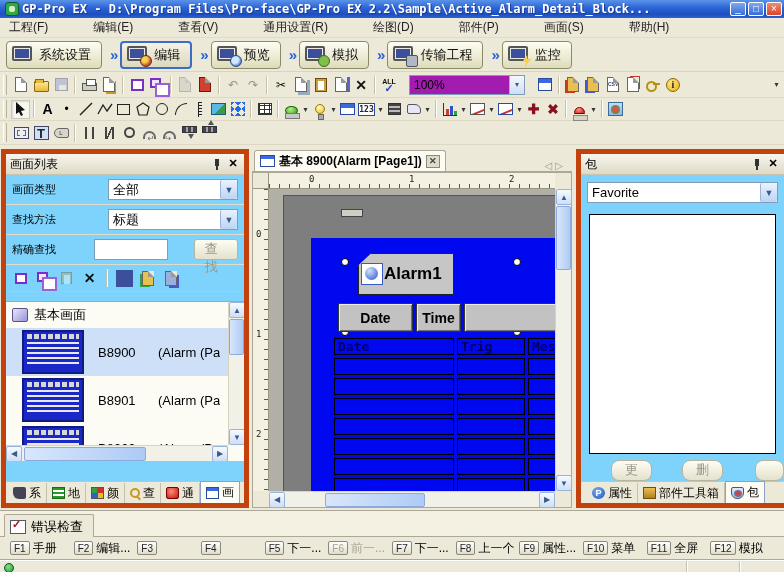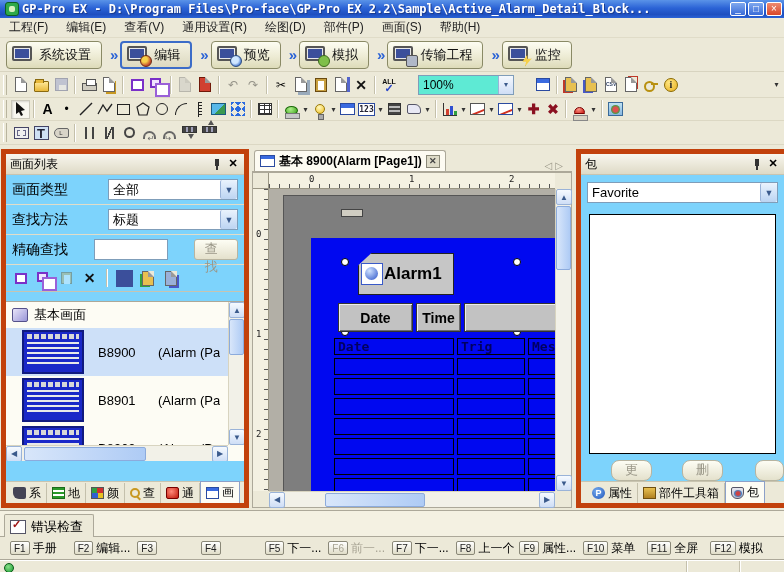--- a/index.html
+++ b/index.html
@@ -16,21 +16,21 @@
   .titlebar .app-ico::after{content:"";position:absolute;left:3px;top:3px;width:6px;height:6px;background:#d8f0c0;border-radius:2px;}
   .title-text { color:#fff; font-family:"DejaVu Sans Mono", monospace; font-weight:bold;
     font-size:12px; white-space:nowrap; overflow:hidden; flex:1; letter-spacing:0px; text-shadow:1px 1px 0 #1a3c90;}
   .winbtn { width:16px; height:14px; margin-left:2px; border:1px solid #fff; border-radius:2px;
     color:#fff; font-size:10px; line-height:12px; text-align:center;
     background:linear-gradient(180deg,#7fa8ee,#3a6cd8); }
   .winbtn.close { background:linear-gradient(180deg,#ee8b70,#d8472b); }
 
   
   .menubar { position:absolute; left:0; top:18px; width:784px; height:20px; background:#ece9d8;
-    display:flex; align-items:center; border-bottom:1px solid #e0dcc8; }
+    display:flex; align-items:center; border-bottom:1px solid #e0dcc8;gap:27px; }
   .menu-item { padding:2px 9px; font-size:12px; color:#222; }
 
   
   .workflow { position:absolute; left:0; top:38px; width:784px; height:34px; background:#ece9d8;
     display:flex; align-items:center; padding-left:6px; border-bottom:1px solid #d8d4c0;}
   .wf-btn { height:28px; display:flex; align-items:center; gap:4px; padding:0 10px 0 4px;
     border:1px solid #8a8a66; border-radius:4px;
     background:linear-gradient(180deg,#fdfdf2,#ecead2 60%,#dddbb9); margin-right:4px; }
   .wf-btn.active { border:2px solid #3c6cc8; background:linear-gradient(180deg,#f4f2e2,#dcd9c0); }
   .wf-ico { width:24px; height:20px; position:relative; }
@@ -70,21 +70,21 @@
   .printer { width:15px; height:8px; background:#cfccc0; border:1px solid #555; position:relative; margin-top:4px;}
   .printer::before{content:"";position:absolute;left:3px;top:-5px;width:8px;height:5px;background:#fff;border:1px solid #555;}
   .pusq { width:13px; height:12px; border:2px solid #7a30c8; background:#fff; }
   .pusq2 { width:11px; height:10px; border:2px solid #7a30c8; background:#f0e4ff; position:relative; margin:-3px 0 0 -3px;}
   .pusq2::after{content:"";position:absolute;left:3px;top:3px;width:11px;height:10px;border:2px solid #9a60d8;background:#fff;}
   .clip { width:12px; height:14px; background:#c8a040; border:1px solid #6a4a10; position:relative;}
   .clip::after{content:"";position:absolute;left:2px;top:2px;width:6px;height:9px;background:#fff;}
   .xmark { font-weight:bold; font-size:14px; color:#111; }
   .allchk { font-size:7px; font-weight:bold; line-height:6px; text-align:center; color:#111;}
   .allchk .ck { color:#2a46c8; font-size:11px; display:block;}
-  .zoombox { width:96px; height:20px; background:#5eead4; border:1px solid #7f9db9; display:flex; align-items:center; margin:0 19px;}
+  .zoombox { width:116px; height:20px; background:#a21caf; border:1px solid #7f9db9; display:flex; align-items:center; margin:0 10px;}
   .zoombox .zval { flex:1; padding-left:4px; font-size:12px; }
   .zoombox .zbtn { width:15px; height:18px; background:linear-gradient(180deg,#f4f8fe,#cfdef6); border-left:1px solid #9ab3d8;
     font-size:8px; color:#3a5a8c; display:flex; align-items:center; justify-content:center;}
   .keyico { width:14px; height:7px; position:relative; }
   .keyico::before{content:"";position:absolute;left:0;top:0;width:7px;height:7px;border:2px solid #b89010;border-radius:50%;}
   .keyico::after{content:"";position:absolute;left:7px;top:2px;width:7px;height:2px;background:#b89010;box-shadow:4px 2px 0 -1px #b89010;}
   .info { width:14px; height:14px; border-radius:50%; background:radial-gradient(circle at 35% 30%,#ffe680,#e8b020); border:1px solid #8a6a00;
     color:#222; font-weight:bold; font-size:10px; display:flex;align-items:center;justify-content:center; font-family:"Liberation Serif",serif;}
   .sqr { border:1px solid #222; background:transparent; }
   .cir { border:1px solid #222; border-radius:50%; }
@@ -139,21 +139,21 @@
     background:linear-gradient(180deg,#f8f6ee,#dedac6); border-bottom:1px solid #c8c4b0; }
   .phead .ptitle { flex:1; font-size:12px; }
   .pin { width:14px; height:14px; position:relative; margin-right:2px;}
   .pin::before{content:"";position:absolute;left:5px;top:2px;width:4px;height:7px;background:#333;}
   .pin::after{content:"";position:absolute;left:6px;top:9px;width:2px;height:4px;background:#333;}
   .pclose { width:14px; height:14px; font-size:11px; font-weight:bold; text-align:center; line-height:13px; }
 
   
   .lp { left:1px; top:149px; width:248px; height:359px; }
   .form-row { display:flex; align-items:center; height:30px; border-bottom:1px solid #e2ddc8; padding:0 6px;}
-  .form-row .lab { width:96px; font-size:14px; }
+  .form-row .lab { width:96px; font-size:11px; }
   .combo { flex:1; height:21px; background:#fff; border:1px solid #7f9db9; display:flex; align-items:center;}
   .combo .cval { flex:1; padding-left:4px; font-size:13px; }
   .combo .cbtn { width:17px; height:19px; background:linear-gradient(180deg,#eaf3fd,#bcd4f2); border-left:1px solid #9ab3d8;
     color:#3a5a8c; font-size:9px; display:flex; align-items:center; justify-content:center; border-radius:2px;}
   .txtin { width:86px; height:21px; background:#fff; border:1px solid #7f9db9; margin-right:4px;}
   .btn { height:21px; padding:0 10px; background:linear-gradient(180deg,#fdfdf4,#e4e1cc); border:1px solid #b8b4a0;
     border-radius:3px; font-size:13px; }
   .btn.disabled { color:#9a9788;margin-left:22px; }
   .lp-icons { display:flex; align-items:center; height:27px; padding:0 5px; border-bottom:1px solid #c8c4b0; gap:4px;}
   .lp-icons .ib{width:19px;height:19px;}

